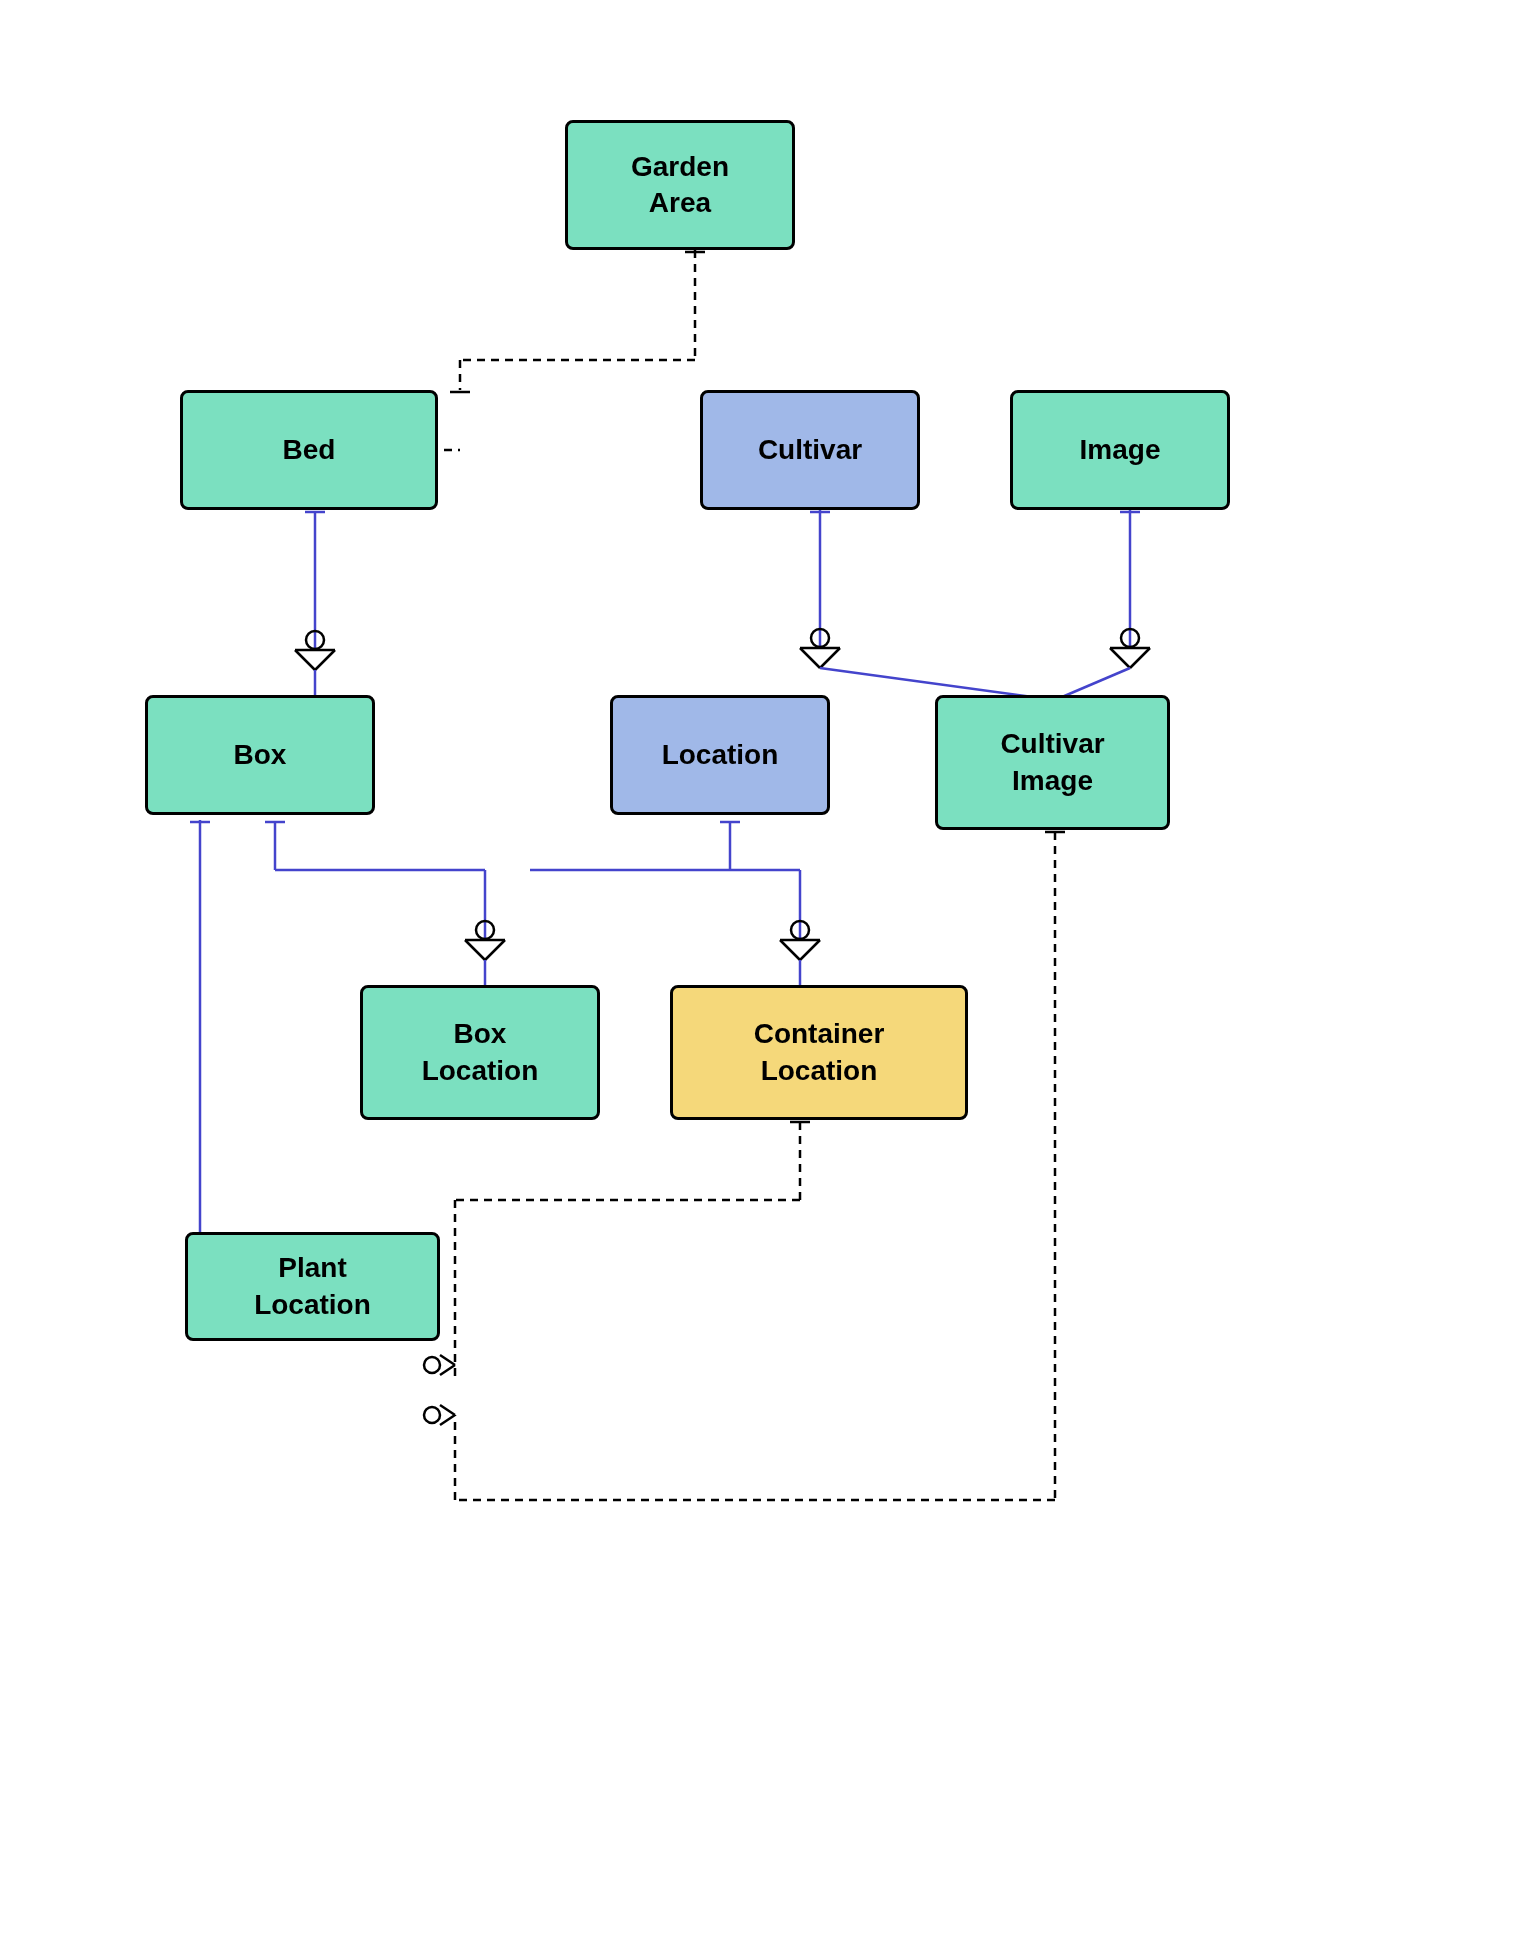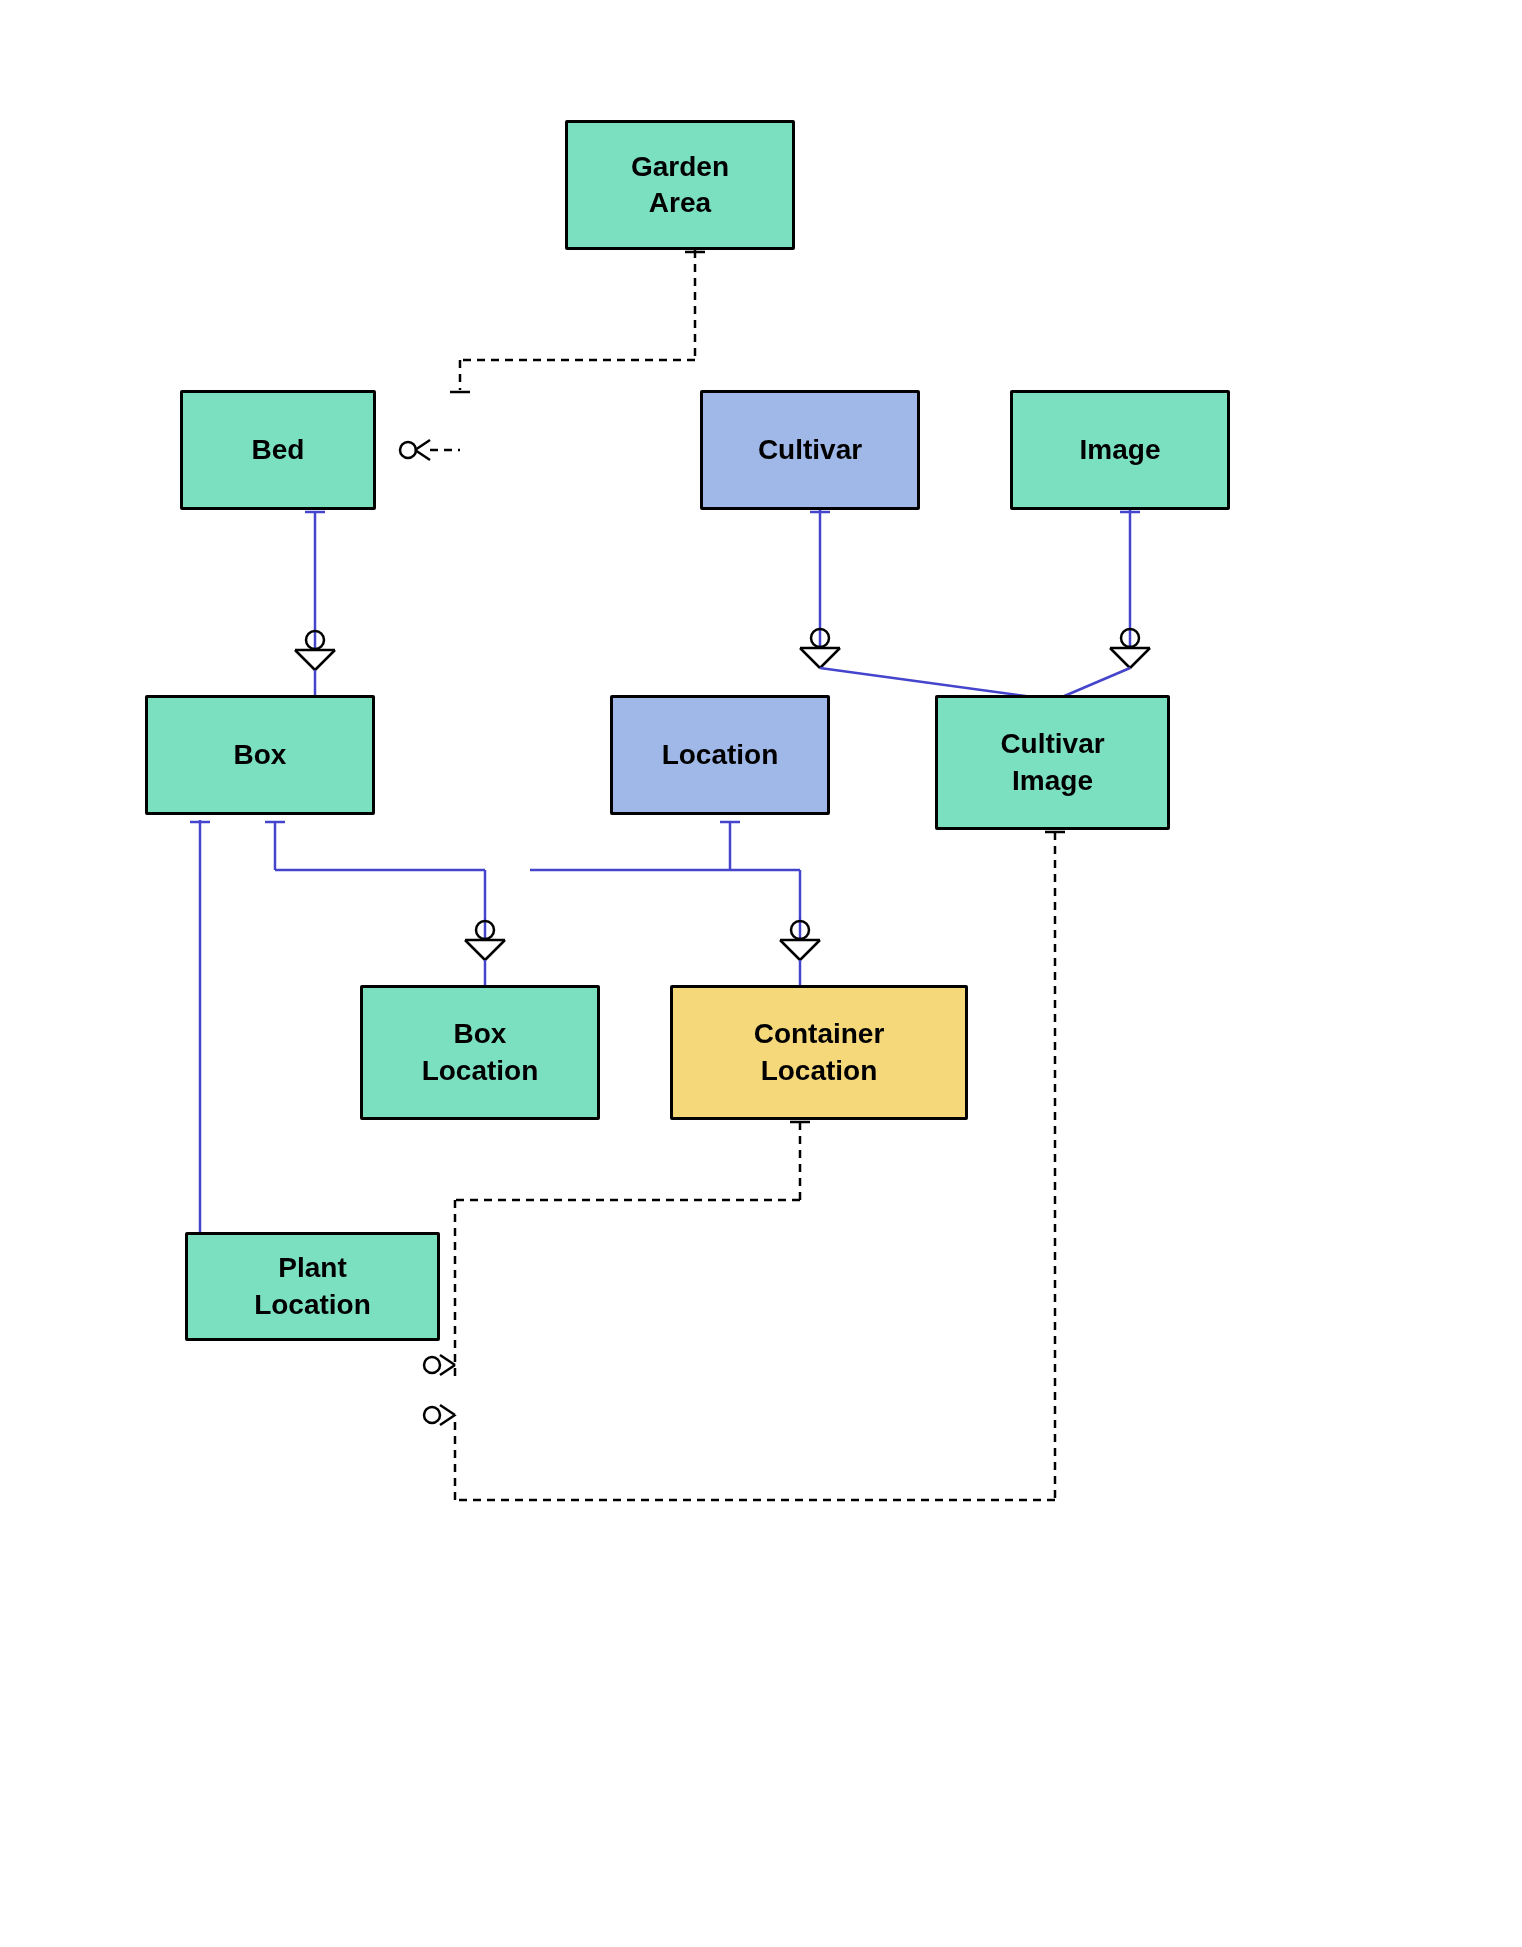--- a/index.html
+++ b/index.html
@@ -20,21 +20,21 @@
       position: absolute;
       border: 3px solid #000;
       display: flex;
       align-items: center;
       justify-content: center;
       text-align: center;
       font-size: 28px;
       font-weight: bold;
       line-height: 1.3;
       padding: 18px;
-      border-radius: 2px;
+      border-radius: 8px;
     }
     .node-green {
       background: #7be0c0;
       border-color: #000;
     }
     .node-blue {
       background: #a0b8e8;
       border-color: #000;
     }
     .node-yellow {
@@ -151,21 +151,21 @@
 
     <line x1="455" y1="1415" x2="440" y2="1405" stroke="#000" stroke-width="2.5"></line>
     <line x1="455" y1="1415" x2="440" y2="1425" stroke="#000" stroke-width="2.5"></line>
     <circle cx="432" cy="1415" r="8" fill="none" stroke="#000" stroke-width="2.5"></circle>
   </svg>
 
   <div class="node node-green" style="left:565px; top:120px; width:230px; height:130px;">
     <span>Garden<br>Area</span>
   </div>
 
-  <div class="node node-green" style="left:180px; top:390px; width:196px; height:120px;">
+  <div class="node node-green" style="left:180px; top:390px; width:258px; height:120px;">
     <span>Bed</span>
   </div>
 
   <div class="node node-blue" style="left:700px; top:390px; width:220px; height:120px;">
     <span>Cultivar</span>
   </div>
 
   <div class="node node-green" style="left:1010px; top:390px; width:220px; height:120px;">
     <span>Image</span>
   </div>

